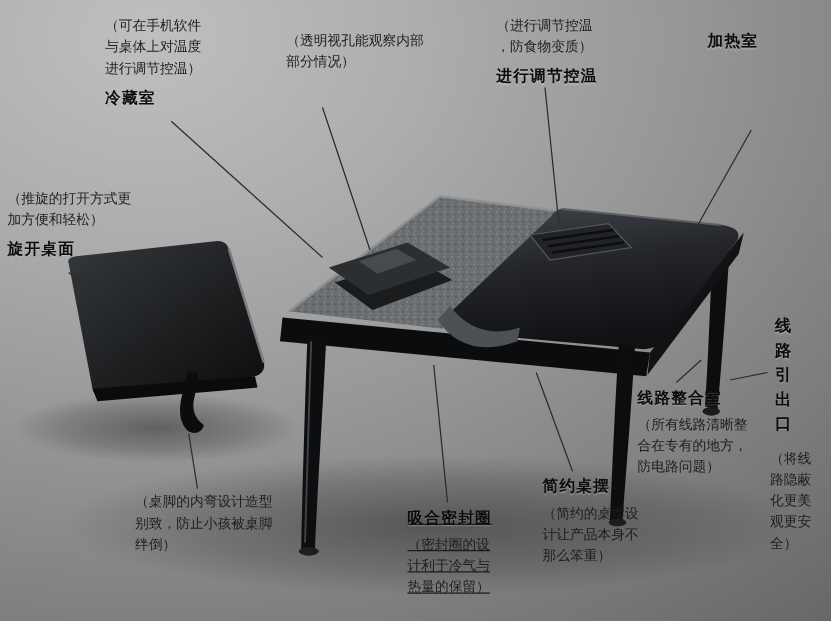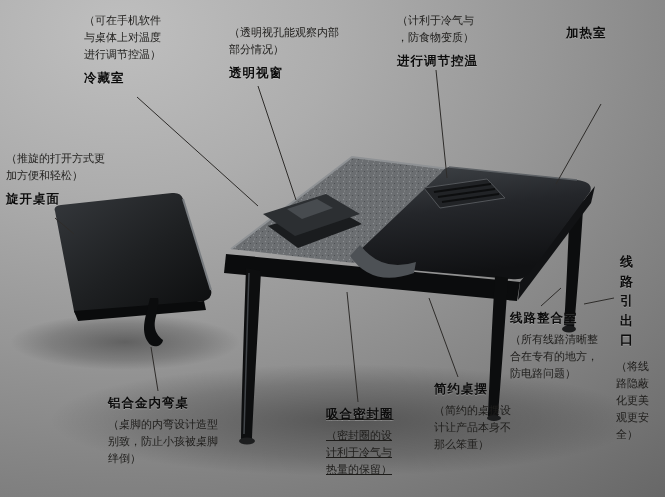--- a/index.html
+++ b/index.html
@@ -117,41 +117,39 @@
   <div class="ann" style="left:84px; top:12px; width:122px;">
     <div class="desc">（可在手机软件
 与桌体上对温度
 进行调节控温）</div>
     <div class="label">冷藏室</div>
   </div>
 
   <div class="ann" style="left:229px; top:24px; width:122px;">
     <div class="desc">（透明视孔能观察内部
 部分情况）</div>
-    <div class="label">透明视窗</div>
   </div>
 
   <div class="ann" style="left:397px; top:12px; width:112px;">
-    <div class="desc">（计利于冷气与
+    <div class="desc">（进行调节控温
 ，防食物变质）</div>
     <div class="label">进行调节控温</div>
   </div>
 
   <div class="ann" style="left:566px; top:18px; width:96px;">
     <div class="label" style="">加热室</div>
   </div>
 
   <div class="ann" style="left:6px; top:150px; width:116px;">
     <div class="desc">（推旋的打开方式更
 加方便和轻松）</div>
     <div class="label" style="">旋开桌面</div>
   </div>
 
   <div class="ann" style="left:108px; top:393px; width:126px;">
-    <div class="label first">铝合金内弯桌</div>
     <div class="desc">（桌脚的内弯设计造型
 别致，防止小孩被桌脚
 绊倒）</div>
   </div>
 
   <div class="ann" style="left:326px; top:404px; width:86px;text-decoration:underline;">
     <div class="label first">吸合密封圈</div>
     <div class="desc">（密封圈的设
 计利于冷气与
 热量的保留）</div>

